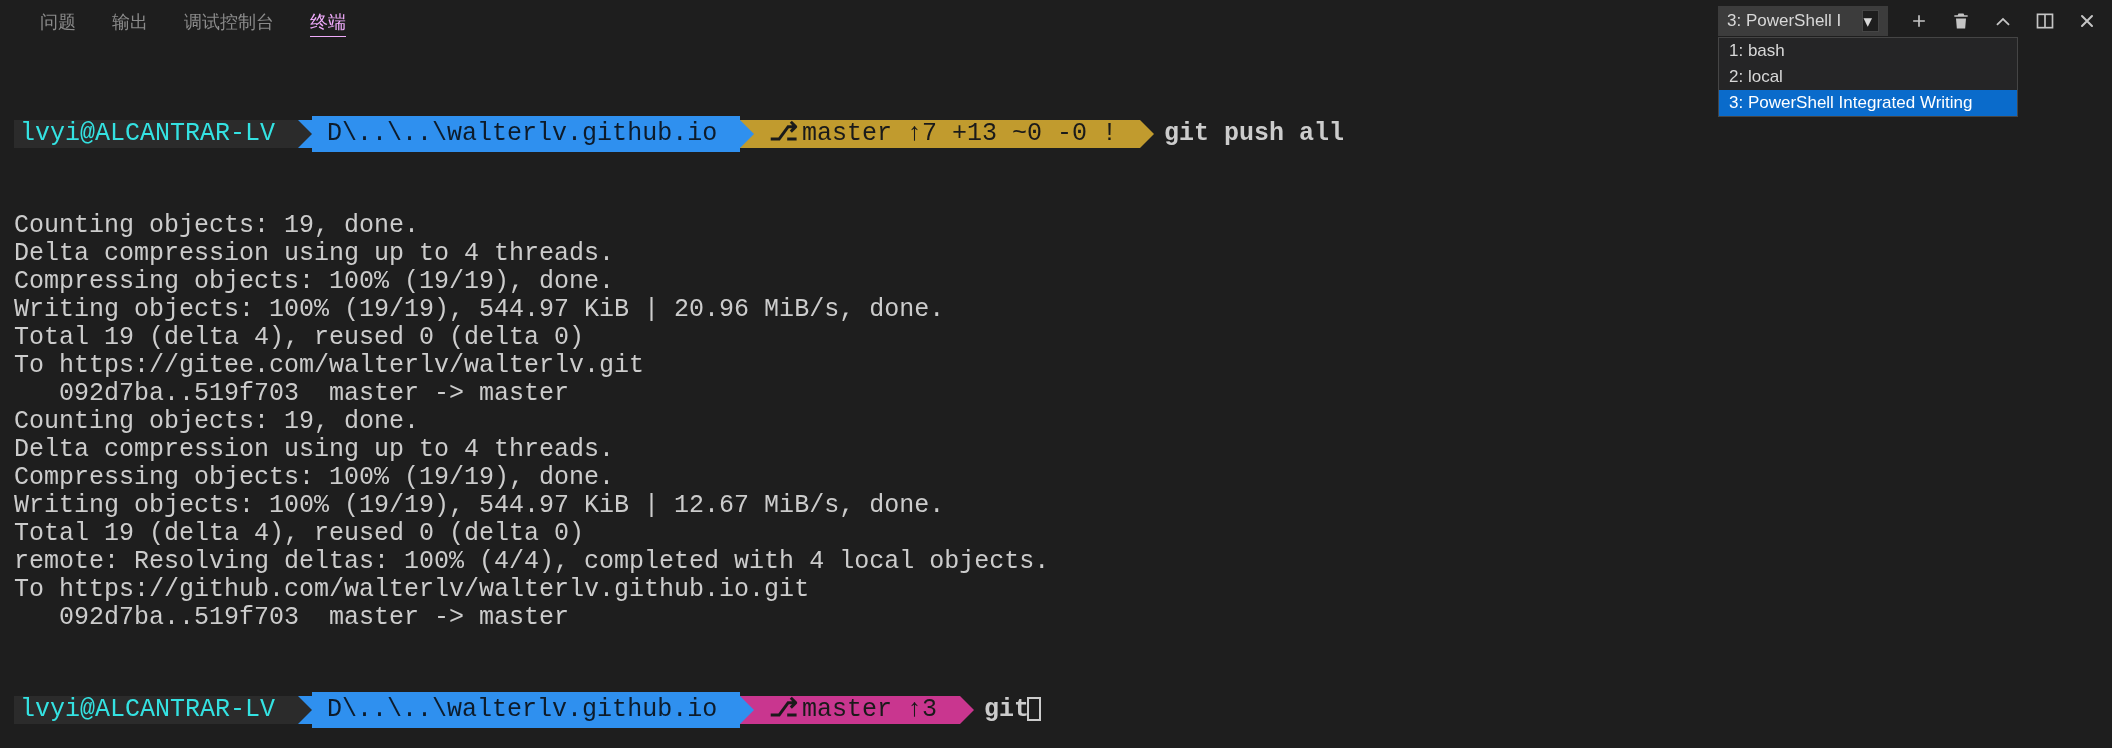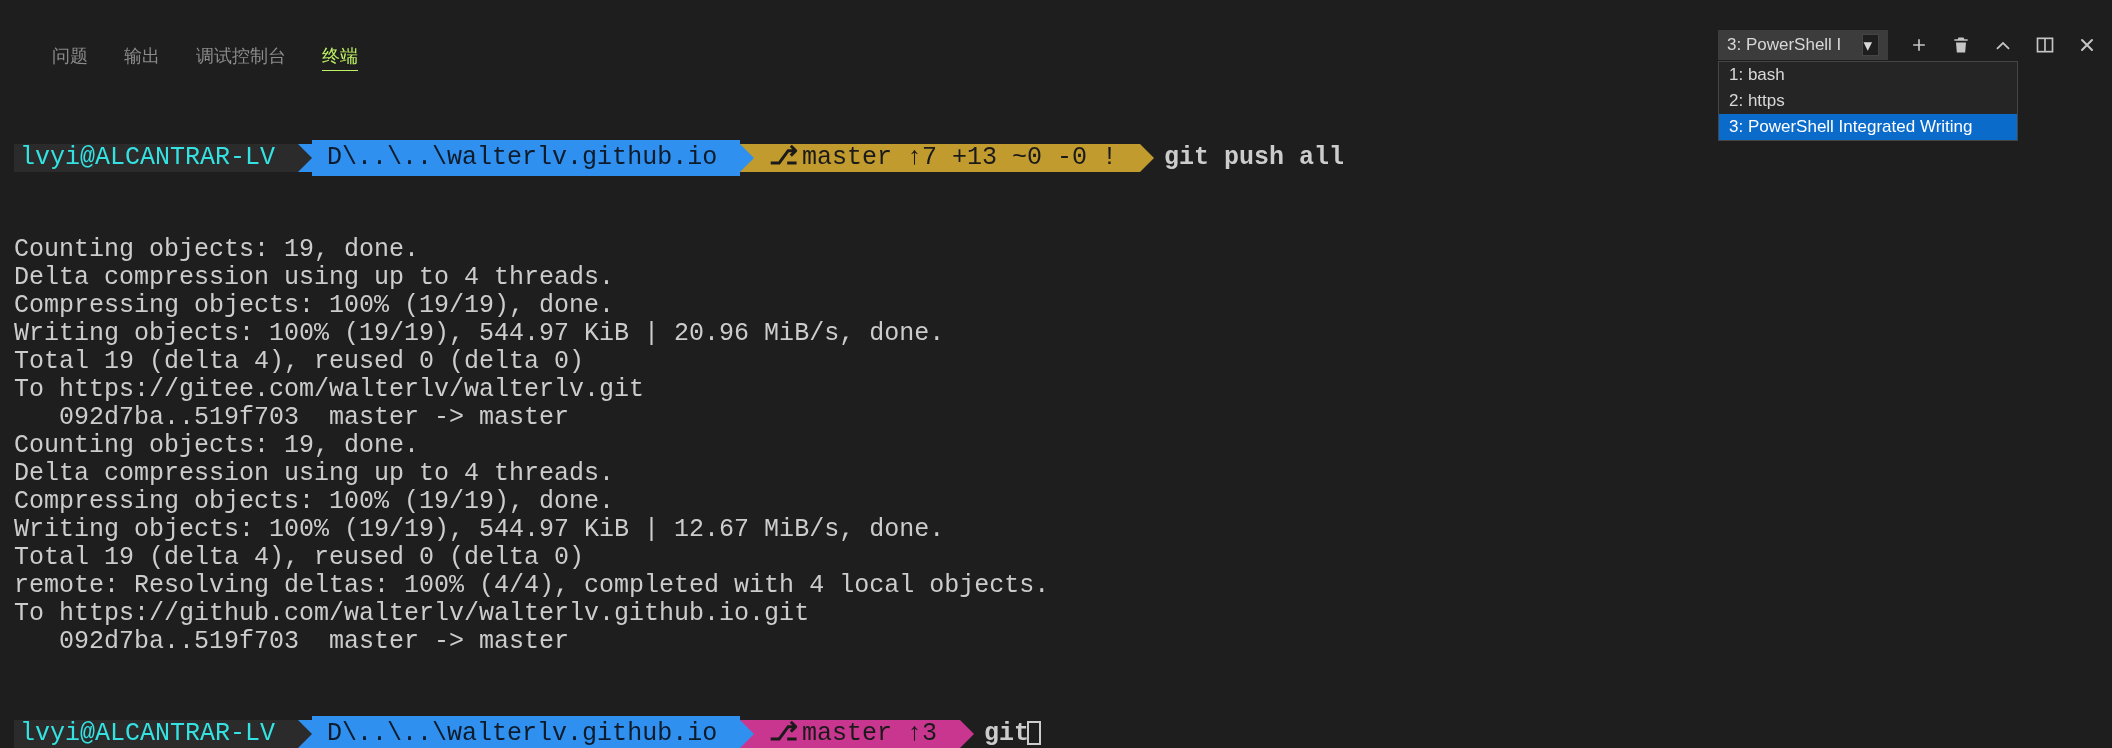--- a/index.html
+++ b/index.html
@@ -5,38 +5,37 @@
   * { margin: 0; padding: 0; box-sizing: border-box; }
   html, body { width: 2112px; height: 748px; overflow: hidden; }
   body {
     background: #1e1e1e;
     color: #cccccc;
     font-family: "Microsoft YaHei", "Segoe UI", sans-serif;
     font-size: 18px;
   }
   .panel-header {
     display: flex;
-    align-items: flex-end;
+    align-items: center;
     height: 44px;
-    padding: 0 24px;
+    padding: 0 12px;
     position: relative;
-    margin-top: 24px;
   }
   .tabs {
     display: flex;
     gap: 36px;
     padding-left: 28px;
   }
   .tab {
     color: #8b8b8b;
     font-size: 18px;
     cursor: pointer;
   }
   .tab.active {
-    color: #bef264;
+    color: #f0abfc;
     text-decoration: underline;
     text-underline-offset: 8px;
   }
   .header-right {
     position: absolute;
     right: 14px;
     top: 6px;
     display: flex;
     align-items: center;
     gap: 20px;
@@ -177,21 +176,21 @@
     <div class="tab">输出</div>
     <div class="tab">调试控制台</div>
     <div class="tab active">终端</div>
   </div>
   <div class="header-right">
     <div class="term-select">
       <span class="sel-label">3: PowerShell I</span>
       <span class="dropdown-box">▾</span>
       <div class="dropdown-list">
         <div class="dropdown-item">1: bash</div>
-        <div class="dropdown-item">2: https</div>
+        <div class="dropdown-item">2: local</div>
         <div class="dropdown-item selected">3: PowerShell Integrated Writing</div>
       </div>
     </div>
     <div class="icon-btn">
       <svg viewBox="0 0 24 24">
           <path fill="currentColor" d="M11 5h2v6h6v2h-6v6h-2v-6H5v-2h6z"></path>
         </svg>
     </div>
     <div class="icon-btn">
       <svg viewBox="0 0 24 24">

